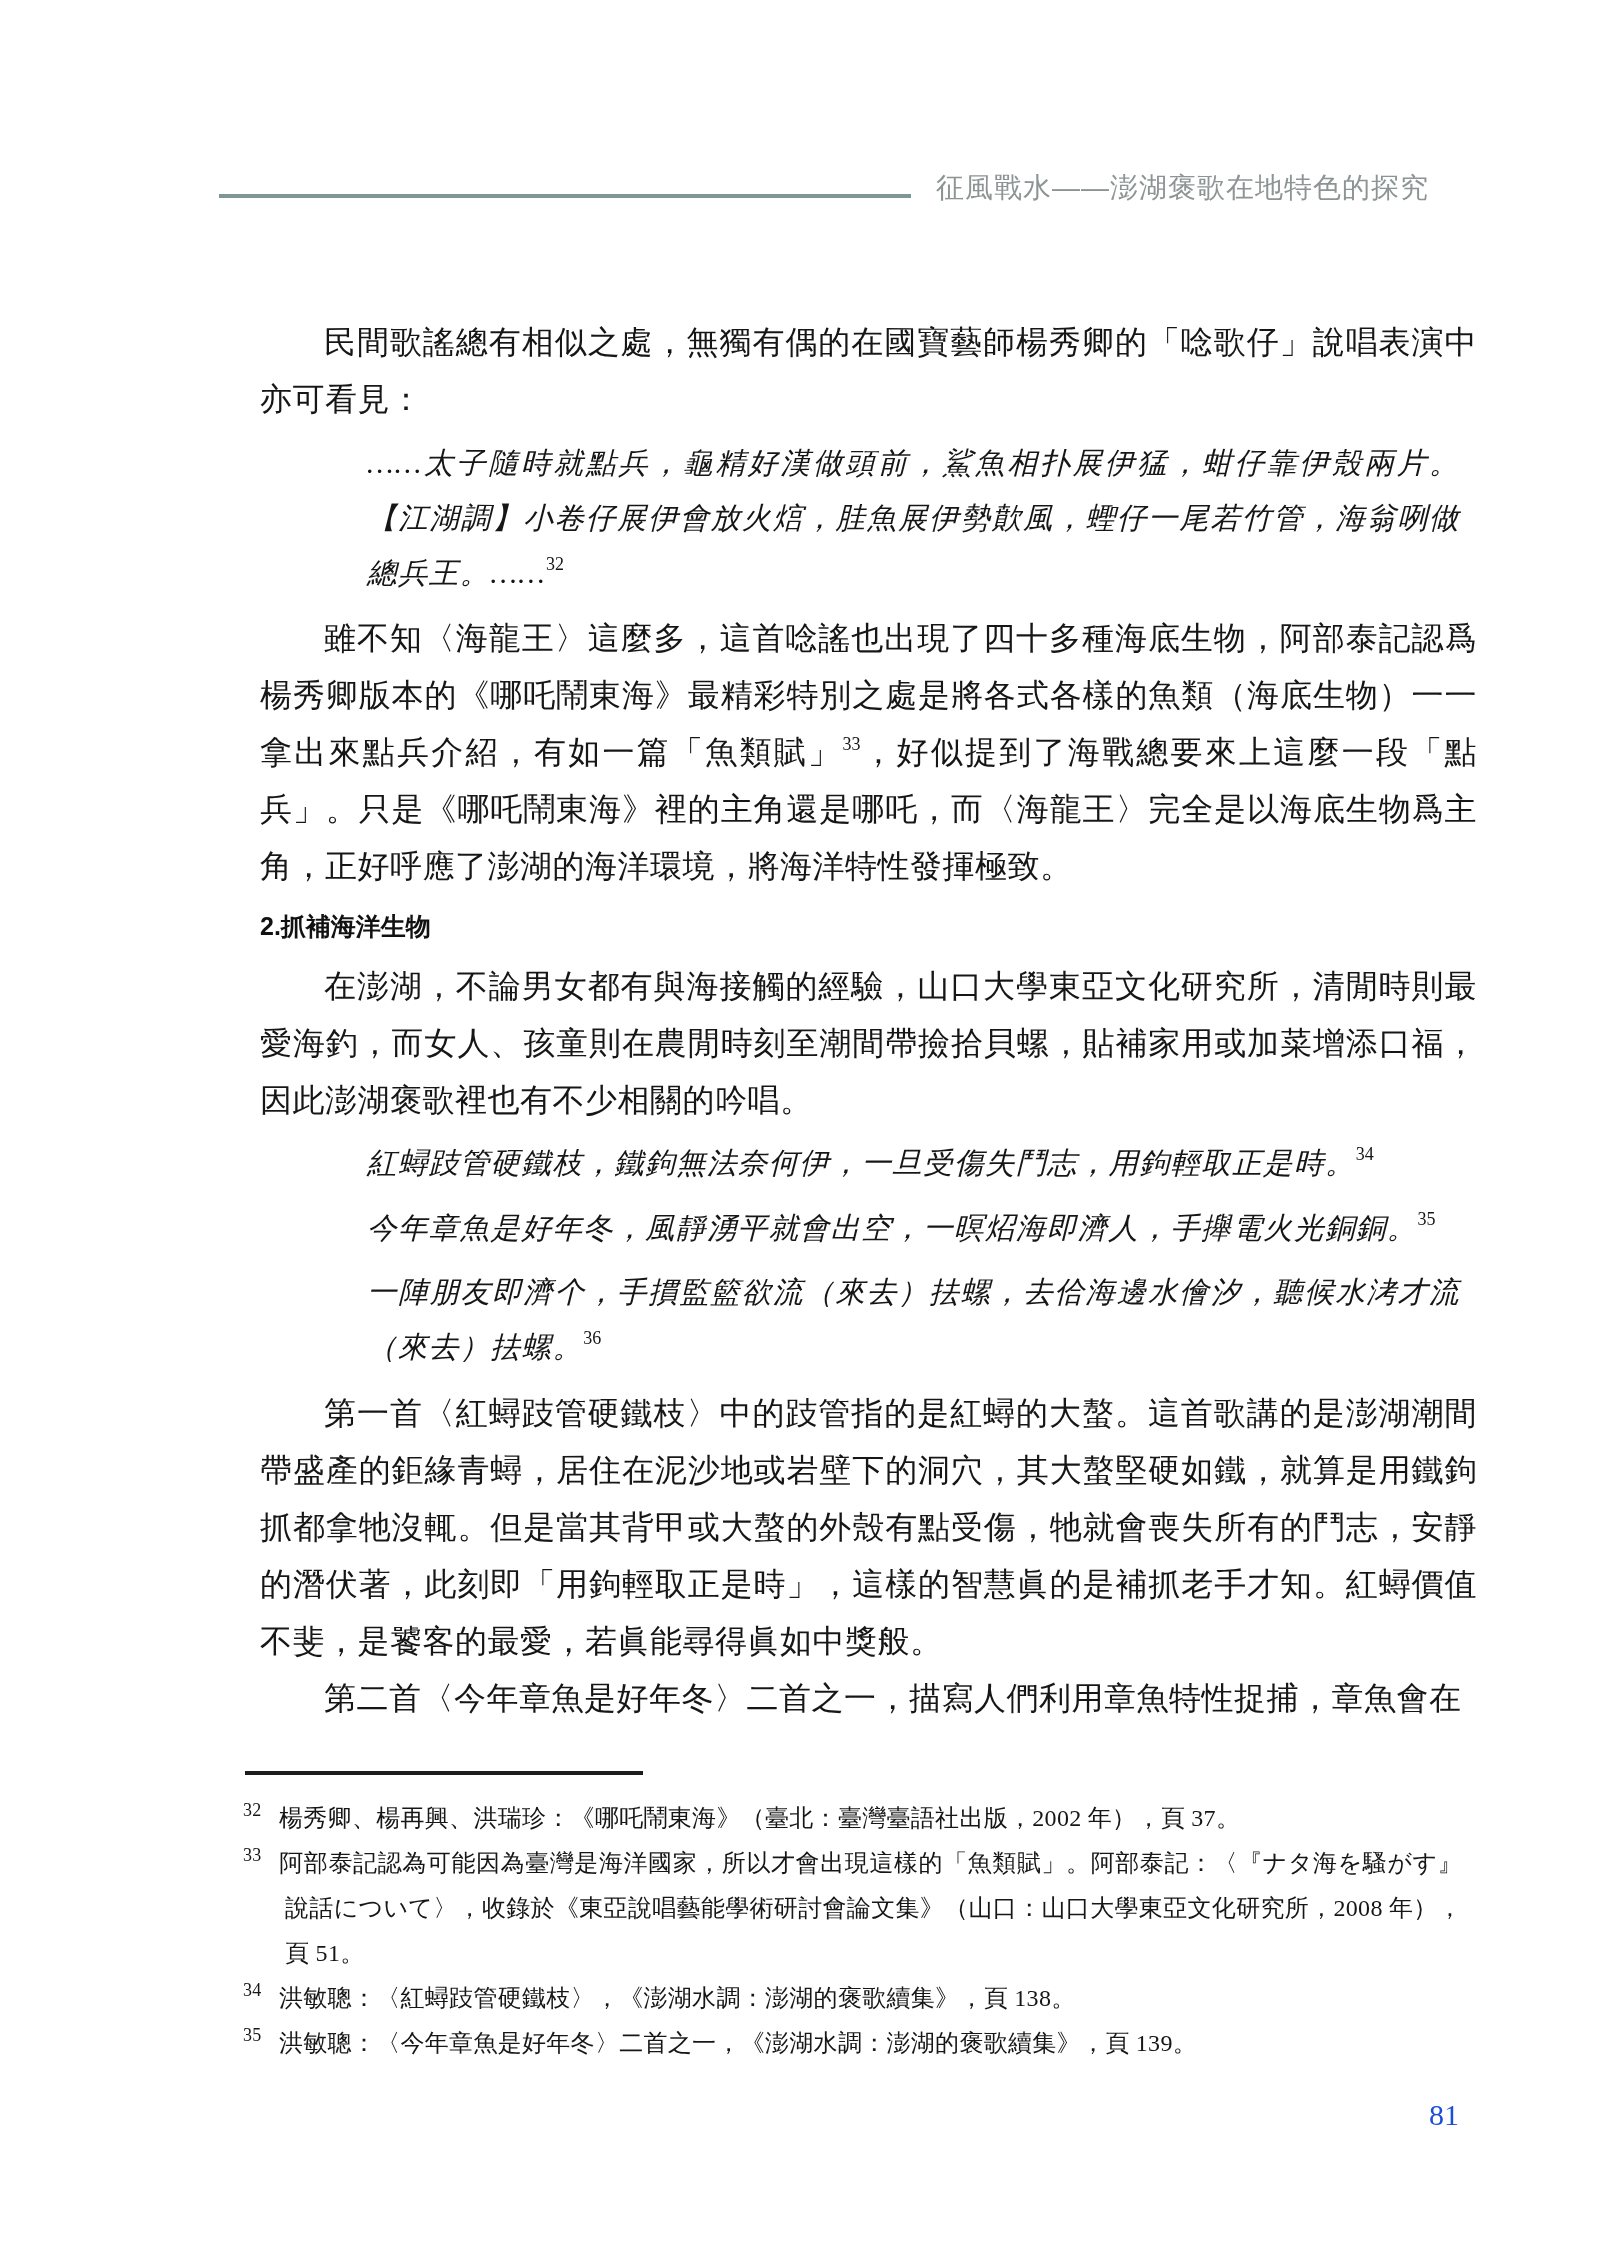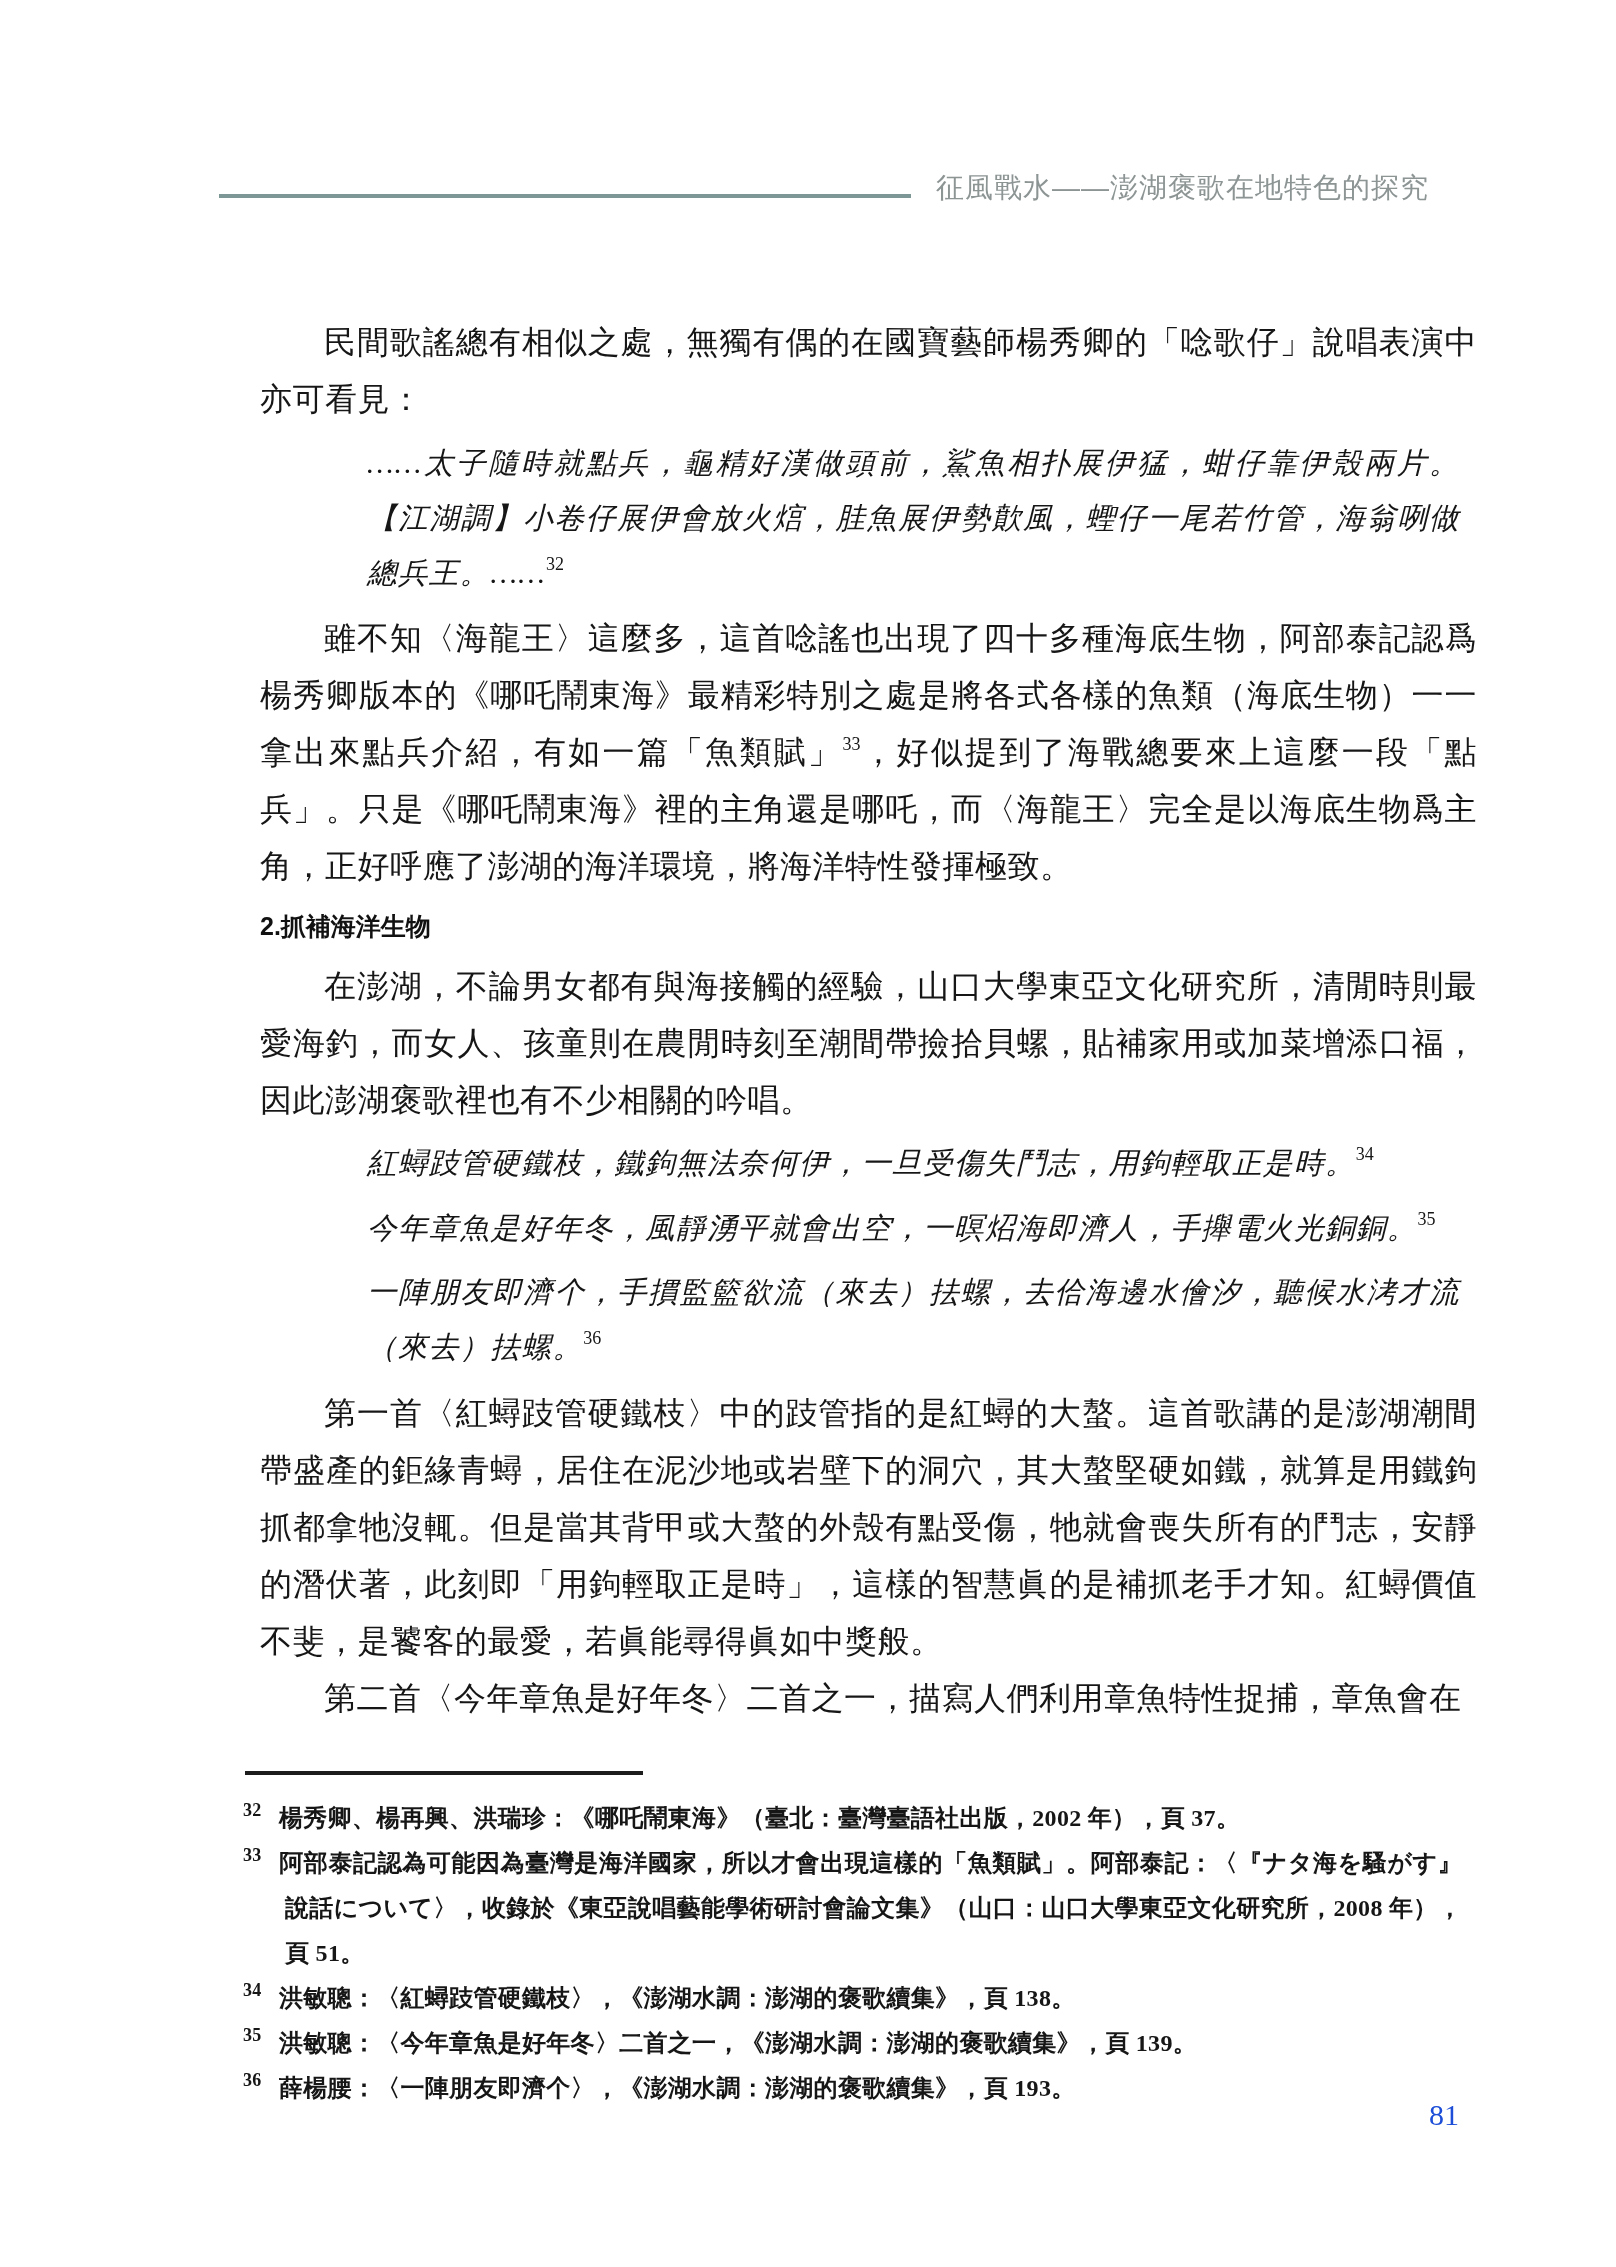--- a/index.html
+++ b/index.html
@@ -84,21 +84,20 @@
     background: #1c1c1c;
     margin: 0 0 21px 1.9px;
   }
   .footnote {
     font-size: 24px;
     line-height: 45px;
     padding-left: 42px;
     text-indent: -42px;
     text-align: justify;
     letter-spacing: 0.3px;
-    font-weight: bold;
   }
   .fn-num {
     display: inline-block;
     width: 36px;
     text-indent: 0;
     font-size: 18px;
     vertical-align: 9.5px;
     line-height: 0;
   }
   
@@ -133,20 +132,19 @@
       <p class="para">第二首〈今年章魚是好年冬〉二首之一，描寫人們利用章魚特性捉捕，章魚會在</p>
     </main>
 
   <section class="footnotes">
     <div class="fn-rule"></div>
     <div id="fn-list">
         <div class="footnote"><span class="fn-num">32</span><span>楊秀卿、楊再興、洪瑞珍：《哪吒鬧東海》（臺北：臺灣臺語社出版，2002 年），頁 37。</span></div>
         <div class="footnote"><span class="fn-num">33</span><span>阿部泰記認為可能因為臺灣是海洋國家，所以才會出現這樣的「魚類賦」。阿部泰記：〈『ナタ海を騷がす』說話について〉，收錄於《東亞說唱藝能學術研討會論文集》（山口：山口大學東亞文化研究所，2008 年），頁 51。</span></div>
         <div class="footnote"><span class="fn-num">34</span><span>洪敏聰：〈紅蟳跂管硬鐵枝〉，《澎湖水調：澎湖的褒歌續集》，頁 138。</span></div>
         <div class="footnote"><span class="fn-num">35</span><span>洪敏聰：〈今年章魚是好年冬〉二首之一，《澎湖水調：澎湖的褒歌續集》，頁 139。</span></div>
-        <div class="footnote"><span class="fn-num">36</span><span>薛楊腰：〈一陣朋友即濟个〉，《澎湖水調：澎湖的褒歌續集》，頁 193。</span></div>
       </div>
   </section>
 
   <div class="page-number">81</div>
 
 </div>
 
 
 </body></html>

